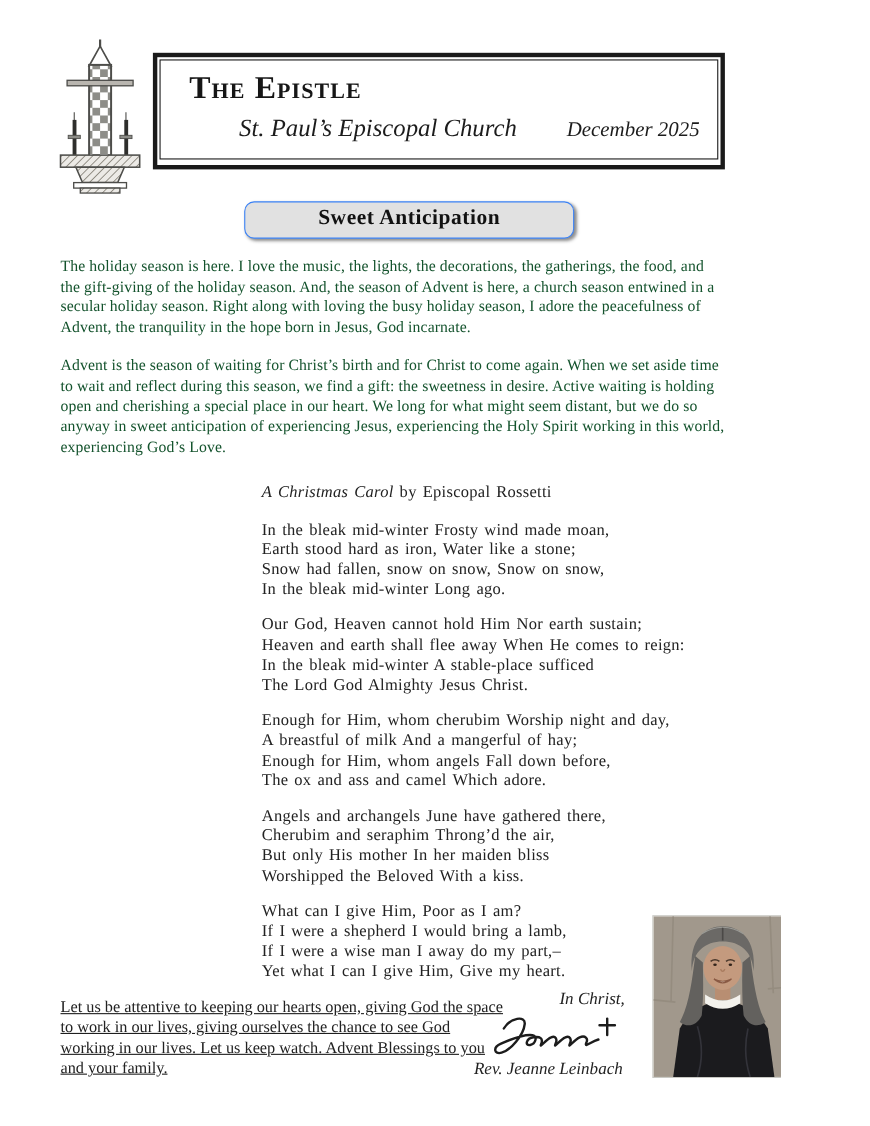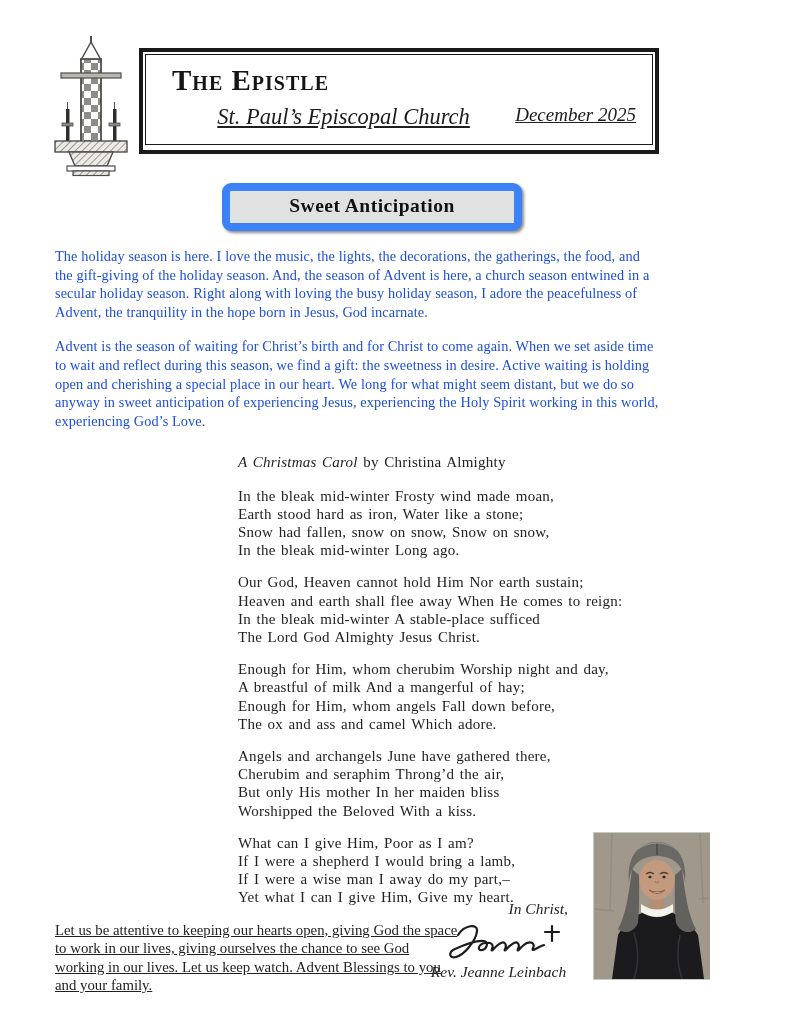--- a/index.html
+++ b/index.html
@@ -16,35 +16,35 @@
     border:4px solid #1a1a1a;background:#fff;
   }
   .title-box-inner{
     border:1.5px solid #1a1a1a;margin:2px;height:calc(100% - 7px);
     box-sizing:border-box;padding:10px 14px 0 26px;
   }
   .nl-title{
     margin:0;font-size:29px;font-weight:700;letter-spacing:1px;
     font-variant:small-caps;color:#161616;line-height:1.05;
   }
-  .masthead-row{display:flex;align-items:flex-start;margin-top:9px;text-decoration:underline;}
+  .masthead-row{display:flex;align-items:flex-end;margin-top:9px;}
   .nl-subtitle{flex:1;text-align:center;font-style:italic;font-size:22.5px;color:#1c1c1c;}
   .nl-date{font-style:italic;font-size:19px;color:#1c1c1c;padding-right:2px;white-space:nowrap;}
   
   .pill{
     width:300px;margin:6px 0 0 167px;box-sizing:border-box;
-    border:8px solid #3b82f6;border-radius:9px;background:#e1e1e1;
+    border:1px solid #3b82f6;border-radius:9px;background:#e1e1e1;
     box-shadow:2px 2px 3px rgba(0,0,0,0.45);
     text-align:center;font-size:19.5px;font-weight:700;letter-spacing:0.5px;
     padding:4px 0 6px;color:#111;
   }
   
   .body-par{
     margin:16px 0 0 0;font-size:14.3px;line-height:18.6px;
-    color:#1d4ed8;letter-spacing:0.1px;
+    color:#14532d;letter-spacing:0.1px;
   }
   .poem{margin:23px 0 0 183px;font-size:15px;line-height:18.2px;letter-spacing:0.25px;word-spacing:1.5px;color:#222;}
   .poem-title{margin:0 0 15px 0;}
   .stanza{margin:0 0 14px 0;}
   .closing-row{margin-top:3px;text-decoration:underline;}
   .closing{margin:14px 0 0 0;width:404px;font-size:14.8px;line-height:18.6px;color:#222;}
   
   .sig-block{position:absolute;left:426px;top:900px;width:145px;}
   .salutation{font-style:italic;font-size:15.5px;text-align:right;padding-right:3px;color:#222;}
   .sig-svg{display:block;margin:1px 0 0 18px;}
@@ -101,21 +101,21 @@
       </div>
     </div>
   </header>
 
   <div class="pill">Sweet Anticipation</div>
 
   <p class="body-par">The holiday season is here. I love the music, the lights, the decorations, the gatherings, the food, and the gift-giving of the holiday season. And, the season of Advent is here, a church season entwined in a secular holiday season. Right along with loving the busy holiday season, I adore the peacefulness of Advent, the tranquility in the hope born in Jesus, God incarnate.</p>
   <p class="body-par">Advent is the season of waiting for Christ’s birth and for Christ to come again. When we set aside time to wait and reflect during this season, we find a gift: the sweetness in desire. Active waiting is holding open and cherishing a special place in our heart. We long for what might seem distant, but we do so anyway in sweet anticipation of experiencing Jesus, experiencing the Holy Spirit working in this world, experiencing God’s Love.</p>
 
   <div class="poem">
-    <p class="poem-title"><em>A Christmas Carol</em><span> by Christina Almighty</span></p>
+    <p class="poem-title"><em>A Christmas Carol</em><span> by Episcopal Rossetti</span></p>
 
     <div class="stanza">
       <div>In the bleak mid-winter Frosty wind made moan,</div>
       <div>Earth stood hard as iron, Water like a stone;</div>
       <div>Snow had fallen, snow on snow, Snow on snow,</div>
       <div>In the bleak mid-winter Long ago.</div>
     </div>
     <div class="stanza">
       <div>Our God, Heaven cannot hold Him Nor earth sustain;</div>
       <div>Heaven and earth shall flee away When He comes to reign:</div>

